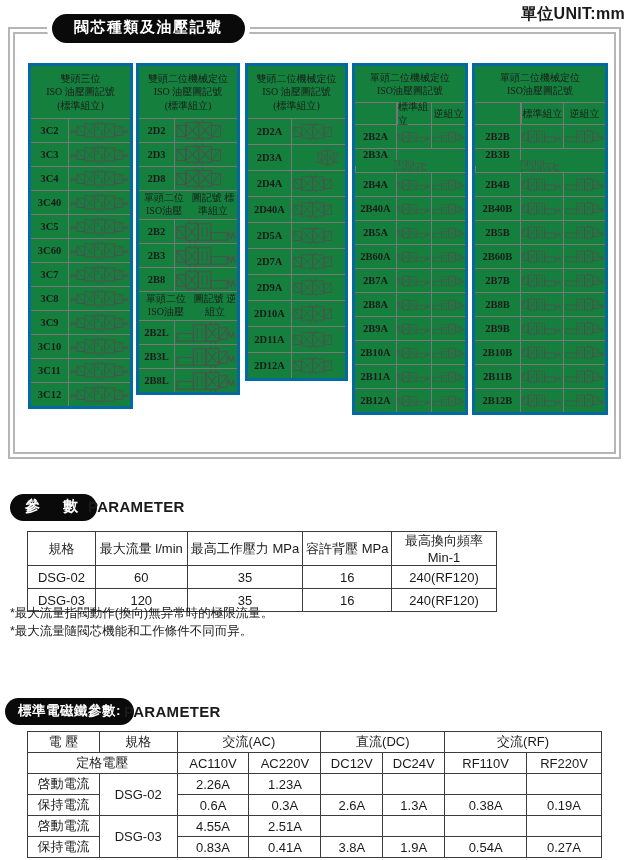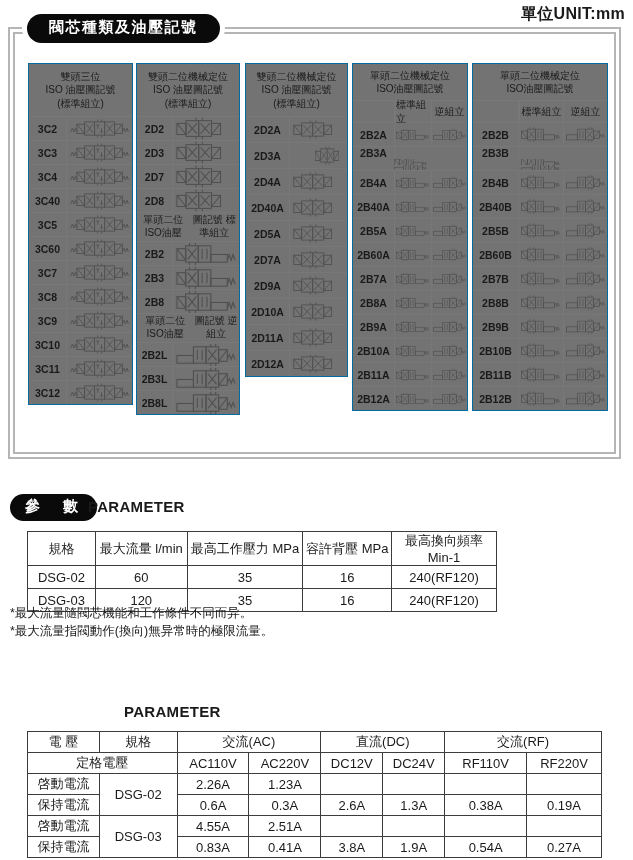--- a/index.html
+++ b/index.html
@@ -6,24 +6,24 @@
   body{width:633px;height:860px;font-family:"Liberation Sans","DejaVu Sans",sans-serif;color:#1a1a1a;}
   .page{position:relative;width:633px;height:860px;overflow:hidden;background:#fff;}
 
   .unit-label{position:absolute;top:4px;right:8px;font-size:16px;font-weight:bold;letter-spacing:0.3px;}
 
   
   .bigbox{position:absolute;left:8px;top:27px;width:609px;height:428px;border:2px solid #b5b5b5;}
   .bigbox-inner{position:absolute;left:3px;top:3px;right:3px;bottom:3px;border:2px solid #b5b5b5;}
 
   .pill{background:#0a0a0a;color:#fff;font-weight:bold;display:inline-flex;align-items:center;justify-content:center;border-radius:16px;}
-  .badge-title{position:absolute;left:27px;top:14px;font-size:15px;padding:4px 22px 6px;letter-spacing:1.5px;box-shadow:0 0 0 5px #fff;z-index:3;}
+  .badge-title{position:absolute;left:52px;top:14px;font-size:15px;padding:4px 22px 6px;letter-spacing:1.5px;box-shadow:0 0 0 5px #fff;z-index:3;}
 
   
-  .vtable{position:absolute;border:1px solid #0369a1;background:#737373;box-sizing:border-box;}
+  .vtable{position:absolute;border:3px solid #0369a1;background:#15803d;box-sizing:border-box;font-family:Liberation Serif, serif;}
   .vt-header{display:flex;flex-direction:column;justify-content:center;align-items:center;text-align:center;font-size:10px;line-height:1.32;}
   .vt-row{display:flex;border-top:1px solid #787878;box-sizing:border-box;}
   .vt-code{display:flex;align-items:center;justify-content:center;font-weight:bold;font-size:10.5px;border-right:1px solid #787878;box-sizing:border-box;}
   .vt-sym{flex:1;display:flex;align-items:center;justify-content:center;overflow:hidden;}
   .vt-sym + .vt-sym{border-left:1px solid #787878;}
   .vt-sub{border-top:1px solid #787878;display:flex;flex-direction:row;justify-content:center;text-align:center;font-size:10px;line-height:1.3;}
   .vt-subcol{flex:1;display:flex;align-items:center;justify-content:center;font-size:10px;border-left:1px solid #787878;box-sizing:border-box;}
   .vt-subcol:first-child{border-left:none;}
 
   
@@ -468,43 +468,20 @@
                   <line x1="49" y1="8" x2="39" y2="20"></line>
                   <line x1="22" y1="5" x2="22" y2="2"></line>
                   <line x1="29" y1="5" x2="29" y2="2"></line>
                   <line x1="22" y1="22" x2="22" y2="25"></line>
                   <line x1="29" y1="22" x2="29" y2="25"></line>
                 </g>
               </svg>
             </div>
           </div>
           <div class="vt-row" style="height: 24px;">
-            <div class="vt-code" style="width: 36px;">2D7</div>
-            <div class="vt-sym">
-              <svg width="60" height="25" viewBox="0 0 66 27" preserveAspectRatio="none">
-                <g stroke="#4f4f4f" fill="none" stroke-width="1.1">
-                  <rect x="1" y="8" width="10" height="12"></rect>
-                  <line x1="1" y1="8" x2="11" y2="20"></line>
-                  <rect x="11" y="5" width="14" height="17"></rect>
-                  <rect x="25" y="5" width="14" height="17"></rect>
-                  <line x1="13" y1="19" x2="23" y2="8"></line>
-                  <line x1="23" y1="19" x2="13" y2="8"></line>
-                  <line x1="27" y1="19" x2="37" y2="8"></line>
-                  <line x1="27" y1="8" x2="37" y2="19"></line>
-                  <rect x="39" y="8" width="10" height="12"></rect>
-                  <line x1="49" y1="8" x2="39" y2="20"></line>
-                  <line x1="22" y1="5" x2="22" y2="2"></line>
-                  <line x1="29" y1="5" x2="29" y2="2"></line>
-                  <line x1="22" y1="22" x2="22" y2="25"></line>
-                  <line x1="29" y1="22" x2="29" y2="25"></line>
-                </g>
-              </svg>
-            </div>
-          </div>
-          <div class="vt-row" style="height: 24px;">
             <div class="vt-code" style="width: 36px;">2D8</div>
             <div class="vt-sym">
               <svg width="60" height="25" viewBox="0 0 66 27" preserveAspectRatio="none">
                 <g stroke="#4f4f4f" fill="none" stroke-width="1.1">
                   <rect x="1" y="8" width="10" height="12"></rect>
                   <line x1="1" y1="8" x2="11" y2="20"></line>
                   <rect x="11" y="5" width="14" height="17"></rect>
                   <rect x="25" y="5" width="14" height="17"></rect>
                   <line x1="13" y1="19" x2="23" y2="8"></line>
                   <line x1="23" y1="19" x2="13" y2="8"></line>
@@ -1991,24 +1968,25 @@
           <td class="cell-bold">DSG-03</td>
           <td>120</td>
           <td>35</td>
           <td>16</td>
           <td>240(RF120)</td>
         </tr>
       </tbody>
     </table>
 
   <div class="notes">
+    <div>*最大流量指閥動作(換向)無异常時的極限流量。</div>
     <div>*最大流量隨閥芯機能和工作條件不同而异。</div>
-    <div>*最大流量指閥動作(換向)無异常時的極限流量。</div>
   </div>
 
+  <span class="pill badge-solenoid">標準電磁鐵參數:</span>
   <span class="ptitle t2">PARAMETER</span>
 
   <table class="datatable solenoid-table" style="width: 575px;">
       <colgroup>
         <col style="width:72px">
         <col style="width:78px">
         <col style="width:72px">
         <col style="width:72px">
         <col style="width:62px">
         <col style="width:62px">

